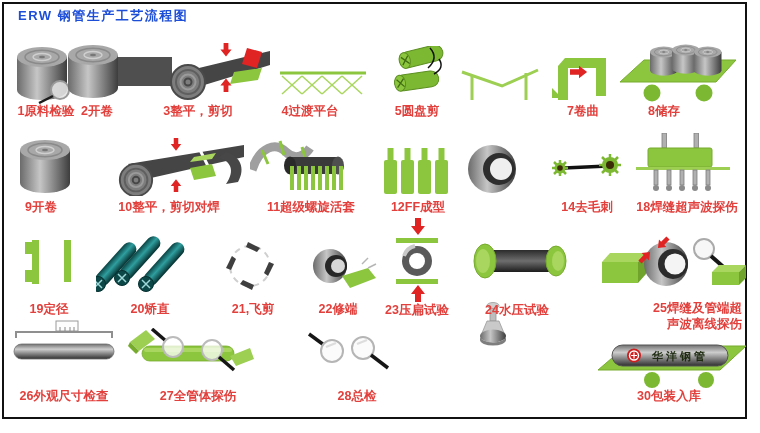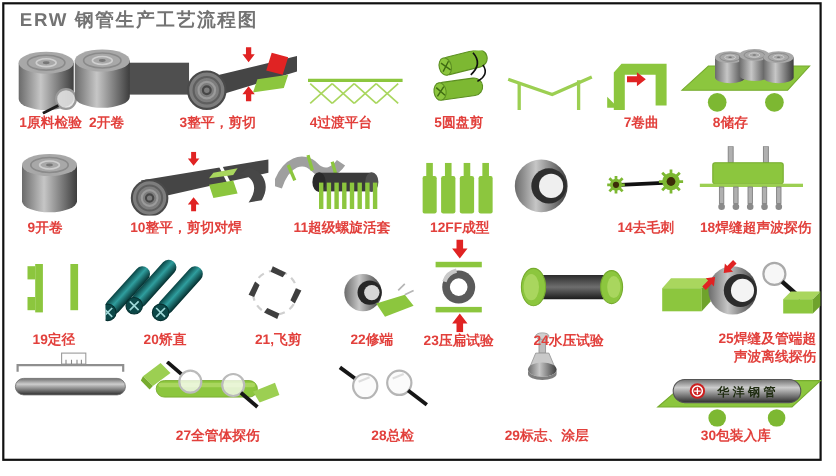--- a/index.html
+++ b/index.html
@@ -1,19 +1,19 @@
 <!DOCTYPE html>
 <html><head>
 <meta charset="utf-8">
 <style>
   html,body{margin:0;padding:0;background:#fff;}
   .root{position:relative;width:760px;height:433px;background:#fff;overflow:hidden;
         font-family:"Liberation Sans","DejaVu Sans",sans-serif;}
   .frame{position:absolute;left:2px;top:2px;width:741px;height:413px;border:2px solid #111;background:#fff;}
-  .title{position:absolute;left:18px;top:7px;font-size:17px;font-weight:bold;color:#737373;letter-spacing:1.5px;white-space:nowrap;}
+  .title{position:absolute;left:18px;top:7px;font-size:13px;font-weight:bold;color:#1d4ed8;letter-spacing:1.5px;white-space:nowrap;}
   .art{position:absolute;line-height:0;}
   .lbl{position:absolute;font-size:12.5px;font-weight:bold;color:#e2403c;text-align:center;white-space:nowrap;line-height:16px;}
   .lbl.left{text-align:right;white-space:normal;width:130px;}
 </style>
 </head>
 <body>
 
 <div class="root">
   <div class="frame"></div>
 
@@ -422,17 +422,17 @@
   <div class="lbl" style="left:102px;top:301px;width:96px">20矫直</div>
   <div class="lbl" style="left:205px;top:301px;width:96px">21,飞剪</div>
   <div class="lbl" style="left:290px;top:301px;width:96px">22修端</div>
   <div class="lbl" style="left:369px;top:302px;width:96px">23压扁试验</div>
   <div class="lbl" style="left:469px;top:302px;width:96px">24水压试验</div>
   <div class="lbl left" style="left:612px;top:300px">
     <span>25焊缝及管端超</span><br>
     <span>声波离线探伤</span>
   </div>
 
+  <div class="lbl" style="left:9px;top:388px;width:110px">26外观尺寸检查</div>
   <div class="lbl" style="left:150px;top:388px;width:96px">27全管体探伤</div>
   <div class="lbl" style="left:309px;top:388px;width:96px">28总检</div>
-  <div class="lbl" style="left:442px;top:388px;width:110px">29标志、涂层</div>
   <div class="lbl" style="left:621px;top:388px;width:96px">30包装入库</div>
 </div>
 
 </body></html>

